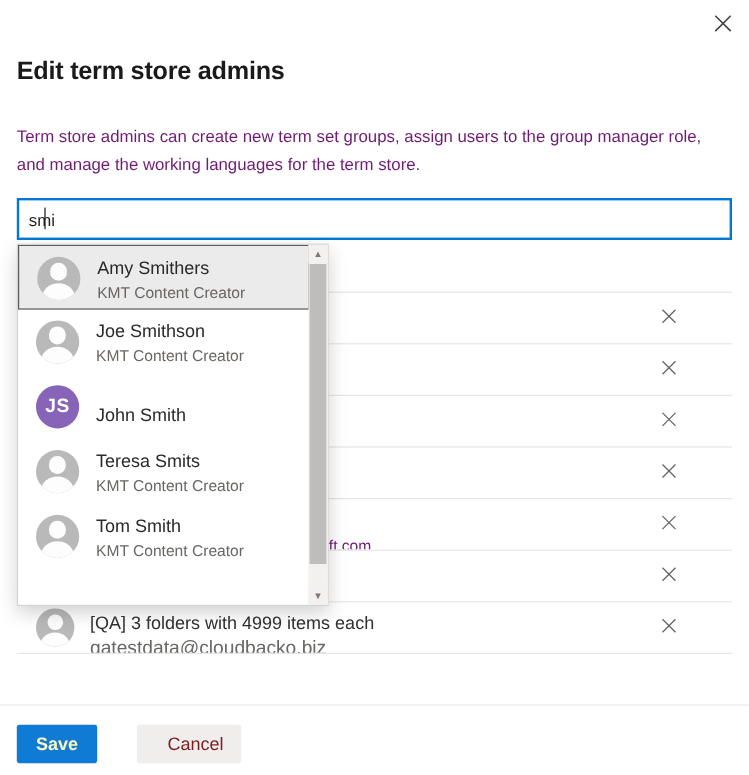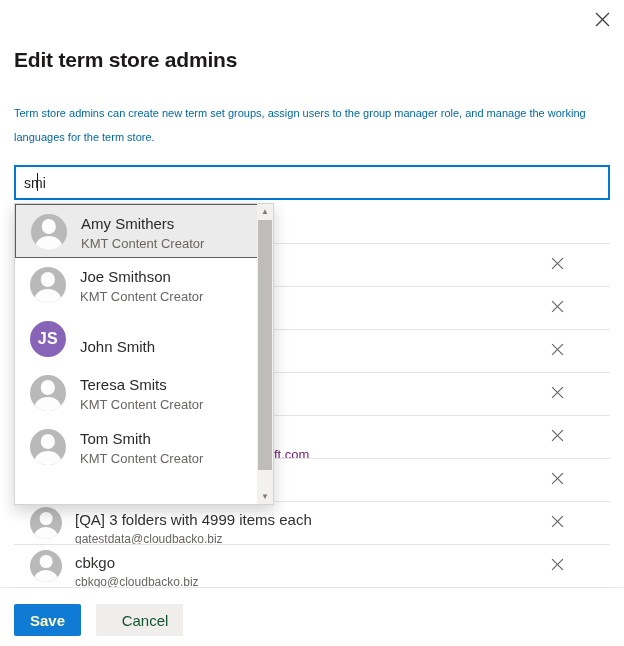--- a/index.html
+++ b/index.html
@@ -13,21 +13,21 @@
     position:absolute;left:592px;top:11px;width:20px;height:20px;
     display:flex;align-items:center;justify-content:center;
     background:transparent;border:none;cursor:pointer;padding:0;
   }
   .page-title{
     position:absolute;left:14px;top:48px;width:500px;
     font-size:21px;font-weight:700;color:#1b1a19;letter-spacing:-0.2px;
   }
   .page-desc{
     position:absolute;left:14px;top:101px;width:588px;
-    font-size:11px;line-height:24px;color:#0369a1;
+    font-size:14px;line-height:24px;color:#701a75;
   }
   
   .search-input{
     position:absolute;left:14px;top:165px;width:596px;height:35px;
     box-sizing:border-box;border:2px solid #0078d4;border-radius:0;
     font-family:"Liberation Sans", sans-serif;font-size:14px;color:#201f1e;
     padding:0 8px;outline:none;background:#fff;
   }
   .text-caret{
     position:absolute;left:37px;top:173px;width:1px;height:18px;background:#1b1a19;
@@ -38,21 +38,21 @@
     border-bottom:1px solid #e5e5e5;
   }
   .admin-row{
     position:relative;height:42px;border-top:1px solid #e5e5e5;overflow:hidden;
   }
   .admin-avatar{position:absolute;left:16px;top:5px;width:32px;height:32px;}
   .admin-name{
     position:absolute;left:61px;top:9px;font-size:15px;color:#323130;white-space:nowrap;
   }
   .admin-email{
-    position:absolute;left:61px;top:30px;font-size:12px;color:#696663;white-space:nowrap;
+    position:absolute;left:61px;top:30px;font-size:16px;color:#696663;white-space:nowrap;
   }
   .admin-email-frag{
     position:absolute;left:260px;top:31px;font-size:13px;color:#701a75;white-space:nowrap;
   }
   .remove-btn{
     position:absolute;left:532px;top:10px;width:22px;height:22px;
     background:transparent;border:none;cursor:pointer;padding:0;
     display:flex;align-items:center;justify-content:center;
   }
   
@@ -103,21 +103,21 @@
   .sb-thumb{
     position:absolute;left:1px;top:16px;width:14px;height:250px;background:#bfbdbb;cursor:pointer;
   }
   
   .footer-sep{position:absolute;left:0;top:587px;width:624px;height:1px;background:#eceae8;}
   .btn{
     position:absolute;top:604px;height:32px;border:none;border-radius:2px;
     font-family:"Liberation Sans", sans-serif;font-size:15px;cursor:pointer;
   }
   .btn-primary{left:14px;width:67px;background:#0f7bd4;color:#fef9c3;font-weight:700;}
-  .btn-default{left:96px;width:87px;background:#efeeed;color:#14532d;font-weight:400;padding-left:17px;}
+  .btn-default{left:114px;width:87px;background:#efeeed;color:#7f1d1d;font-weight:400;padding-left:17px;}
   .icon-x line{stroke:#616161;stroke-width:1;}
   .close-btn .icon-x line{stroke:#404040;stroke-width:1.2;}
 </style>
 </head>
 <body>
 
 <button class="close-btn">
   <span>
     <svg class="icon-x" width="15" height="15" viewBox="0 0 14 14">
         <line x1="1" y1="1" x2="13" y2="13"></line>
@@ -211,31 +211,20 @@
     <div class="admin-name">[QA] 3 folders with 4999 items each</div>
     <div class="admin-email">qatestdata@cloudbacko.biz</div>
     <button class="remove-btn">
         <span><svg class="icon-x" width="13" height="13" viewBox="0 0 12 12">
             <line x1="1" y1="1" x2="11" y2="11"></line>
             <line x1="11" y1="1" x2="1" y2="11"></line>
           </svg></span>
       </button>
   </div>
 
-  <div class="admin-row">
-    <div class="avatar admin-avatar"></div>
-    <div class="admin-name">cbkgo</div>
-    <div class="admin-email">cbkgo@cloudbacko.biz</div>
-    <button class="remove-btn">
-        <span><svg class="icon-x" width="13" height="13" viewBox="0 0 12 12">
-            <line x1="1" y1="1" x2="11" y2="11"></line>
-            <line x1="11" y1="1" x2="1" y2="11"></line>
-          </svg></span>
-      </button>
-  </div>
 
 </div>
 
 <div class="dropdown">
   <div class="sugg-list">
 
     <div class="sugg-item selected">
       <div class="avatar sugg-avatar"></div>
       <div class="sugg-name">Amy Smithers</div>
       <div class="sugg-role">KMT Content Creator</div>

